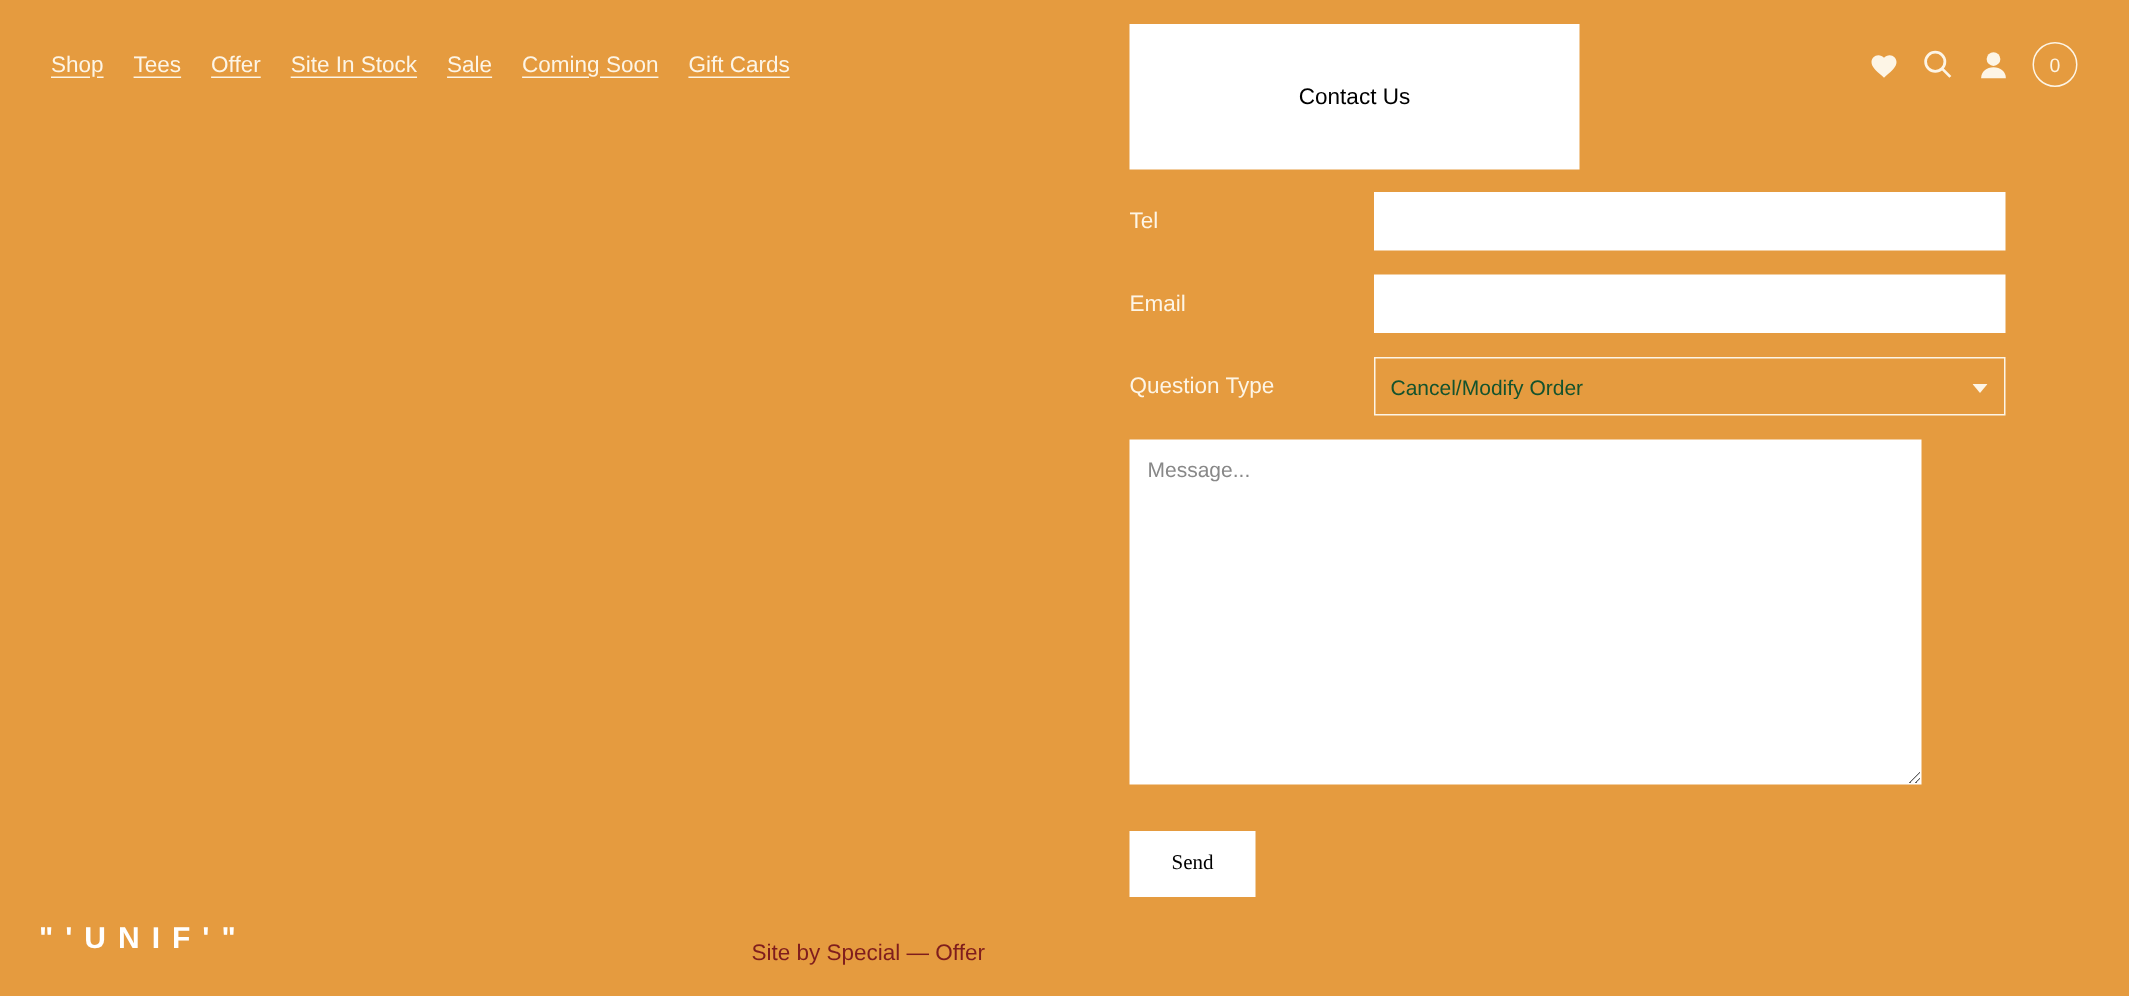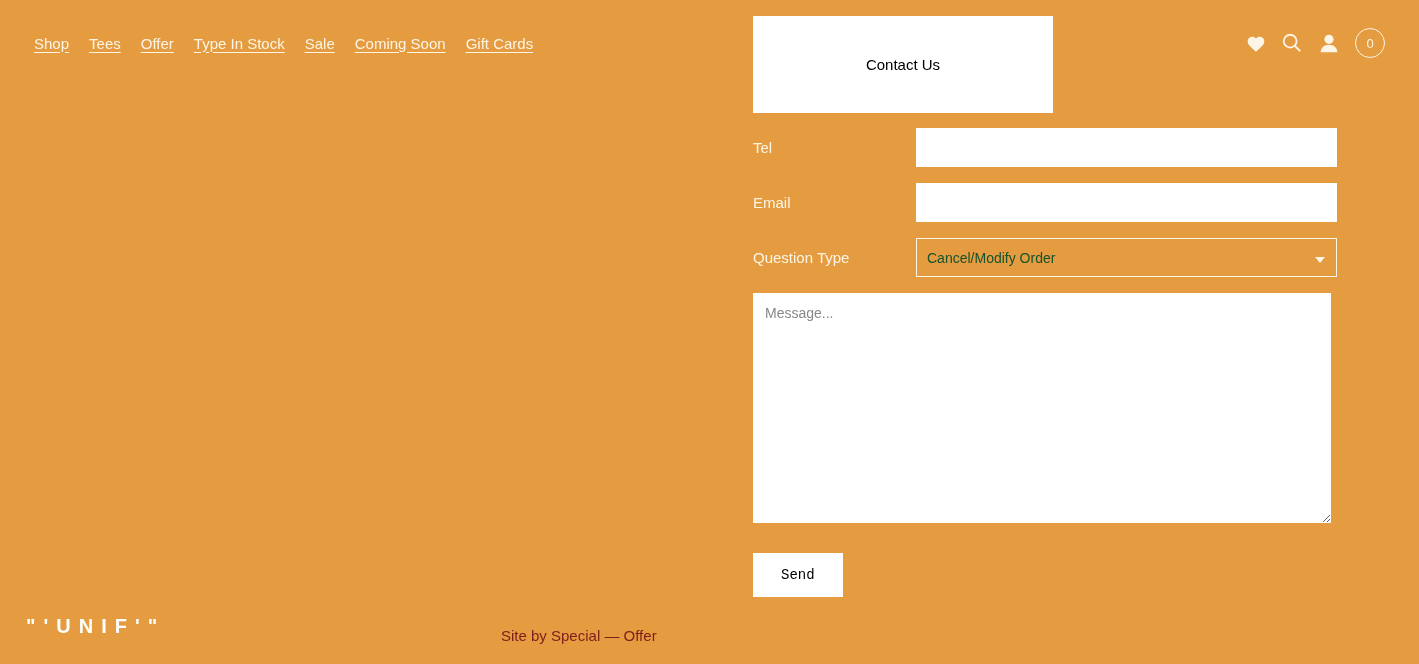--- a/index.html
+++ b/index.html
@@ -118,21 +118,21 @@
       cursor: pointer;
     }
     .select-arrow {
       position: absolute;
       right: 12px;
       top: 50%;
       transform: translateY(-50%);
       pointer-events: none;
     }
     .form-textarea {
-      width: 578px;
+      width: 528px;
       height: 230px;
       background: #ffffff;
       border: none;
       padding: 12px;
       font-size: 14px;
       color: #333;
       outline: none;
       resize: both;
       font-family: inherit;
       margin-bottom: 26px;
@@ -140,21 +140,21 @@
     .form-textarea::placeholder {
       color: #888;
     }
     .send-btn {
       background: #ffffff;
       border: none;
       padding: 14px 28px;
       font-size: 14px;
       color: #000;
       cursor: pointer;
-      font-family: Liberation Mono, monospace;
+      font-family: Liberation Serif, serif;
     }
     .footer-logo {
       position: absolute;
       bottom: 26px;
       left: 26px;
       color: #ffffff;
       font-size: 20px;
       font-weight: 700;
       letter-spacing: 8px;
       font-family: Arial, sans-serif;
@@ -168,21 +168,21 @@
     }
   </style>
 </head>
 <body>
 
 <div class="header">
   <nav class="nav">
     <a class="nav-item">Shop</a>
     <a class="nav-item">Tees</a>
     <a class="nav-item">Offer</a>
-    <a class="nav-item">Type In Stock</a>
+    <a class="nav-item">Site In Stock</a>
     <a class="nav-item">Sale</a>
     <a class="nav-item">Coming Soon</a>
     <a class="nav-item">Gift Cards</a>
   </nav>
   <div class="header-icons">
     <span class="icon-wrap">
       <svg width="20" height="18" viewBox="0 0 24 21" fill="#fdf5e6">
           <path d="M12 21l-1.45-1.32C5.4 15.36 2 12.28 2 8.5 2 5.42 4.42 3 7.5 3c1.74 0 3.41.81 4.5 2.09C13.09 3.81 14.76 3 16.5 3 19.58 3 22 5.42 22 8.5c0 3.78-3.4 6.86-8.55 11.18L12 21z"></path>
         </svg>
     </span>

